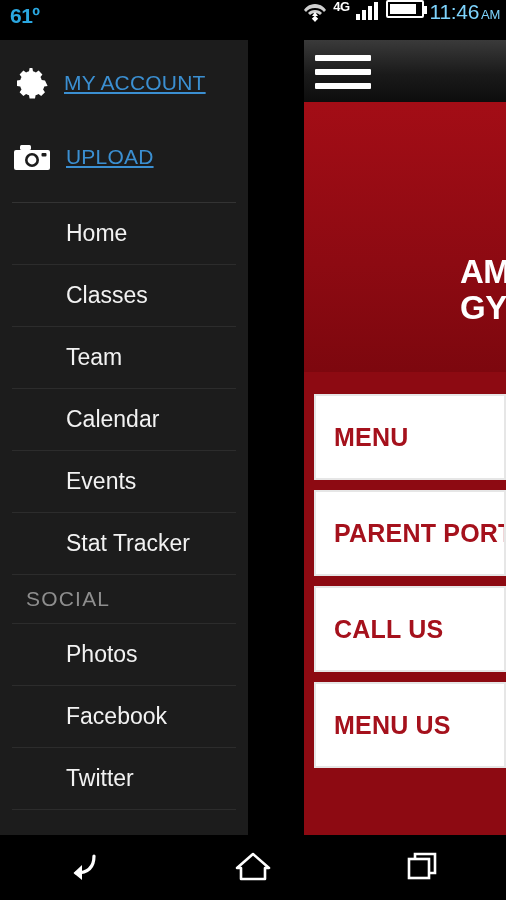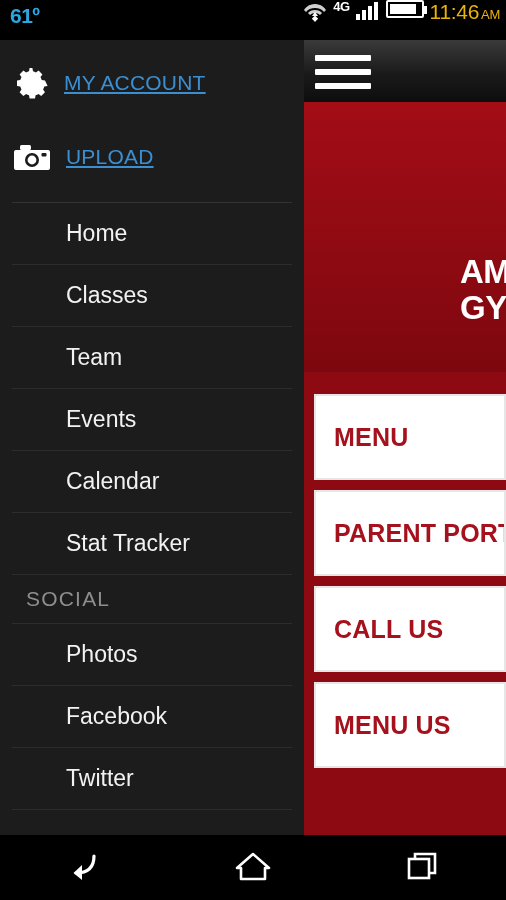--- a/index.html
+++ b/index.html
@@ -43,21 +43,21 @@
   #status-right {
     position: absolute;
     right: 6px;
     top: 0;
     height: 40px;
     display: flex;
     gap: 6px;
   }
   .clock {
     font-size: 21px;
-    color: #eab308;
+    color: #7dd3fc;
     font-weight: normal;
     letter-spacing: -0.3px;
   }
   .clock .ampm {
     font-size: 13px;
     margin-left: 2px;
   }
   .wifi-ico { width: 24px; height: 22px; position: relative; }
   .net-label {
     font-size: 13px;
@@ -87,21 +87,21 @@
     left: 2px; top: 2px; bottom: 2px;
     width: 26px;
     background: #fff;
     display: block;
   }
 
   
   #drawer {
     position: absolute;
     top: 40px; left: 0;
-    width: 304px;
+    width: 248px;
     height: 795px;
     background: #1c1c1c;
     overflow: hidden;
   }
   .acct-row {
     display: flex;
     align-items: center;
     padding: 0 0 0 14px;
     height: 58px;
   }
@@ -293,24 +293,24 @@
     <div class="nav-item first">
       <span>Home</span>
     </div>
     <div class="nav-item">
       <span>Classes</span>
     </div>
     <div class="nav-item">
       <span>Team</span>
     </div>
     <div class="nav-item">
+      <span>Calendar</span>
+    </div>
+    <div class="nav-item">
       <span>Events</span>
-    </div>
-    <div class="nav-item">
-      <span>Calendar</span>
     </div>
     <div class="nav-item">
       <span>Stat Tracker</span>
     </div>
 
     <div class="section-label">SOCIAL</div>
 
     <div class="nav-item">
       <span>Photos</span>
     </div>

